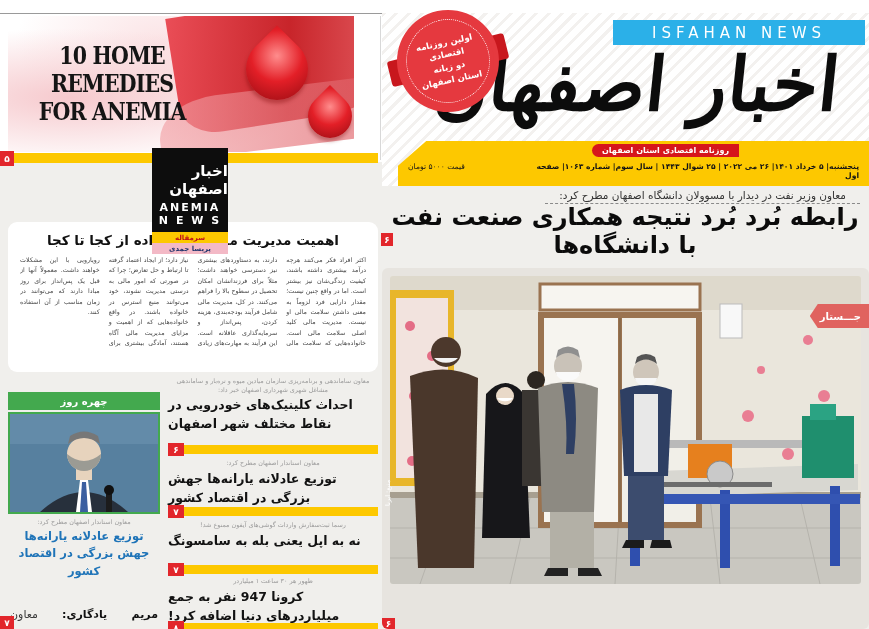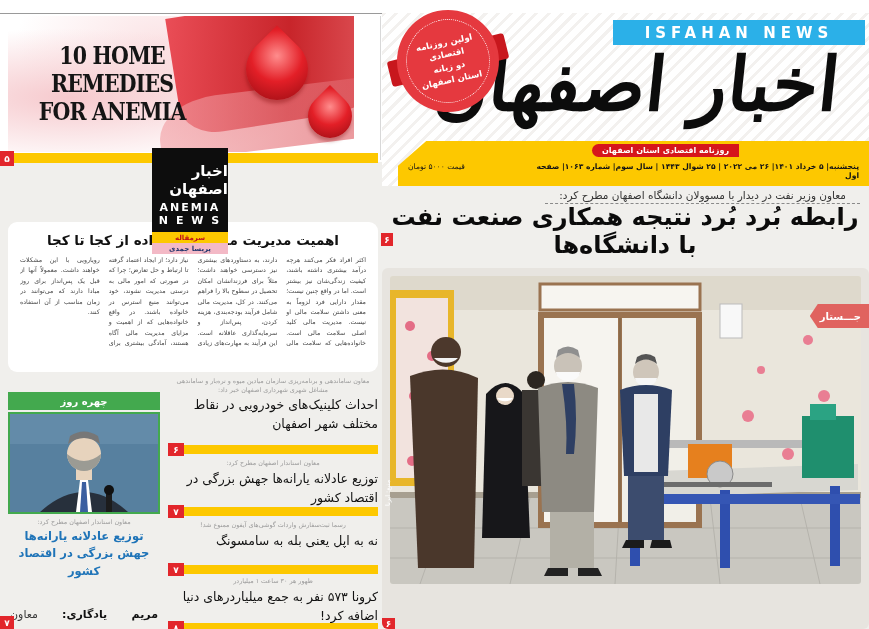--- a/index.html
+++ b/index.html
@@ -37,21 +37,21 @@
   #logo-cal{font-size:15px;font-weight:bold;margin-bottom:3px;}
   #logo-latin{font-size:11px;font-weight:bold;letter-spacing:2px;line-height:1.25;text-align:center;white-space:pre-line;}
   #logo-strip1{left:152px;top:232px;width:76px;height:11px;background:#fdc800;color:#c01318;
       font-size:7px;font-weight:bold;display:flex;align-items:center;justify-content:center;z-index:5;}
   #logo-strip2{left:152px;top:243px;width:76px;height:11px;background:#f3b9c6;color:#23356d;
       font-size:7px;font-weight:bold;display:flex;align-items:center;justify-content:center;z-index:5;}
   
   #masthead{left:382px;top:13px;width:487px;height:173px;z-index:2;
       background:repeating-linear-gradient(135deg,#f3f1ef 0 3px,#fff 3px 9px);}
   #blue-bar{right:4px;top:7px;width:252px;height:25px;background:#2bb0e8;display:flex;align-items:center;justify-content:center;}
-  #blue-bar span{color:#fff;font-weight:bold;font-size:15px;letter-spacing:5px;}
+  #blue-bar span{color:#fff;font-weight:normal;font-size:15px;letter-spacing:5px;}
   #calligraphy{left:30px;top:-4px;width:450px;height:150px;font-family:"DejaVu Serif","Liberation Serif",serif;
       font-weight:bold;font-size:74px;color:#0c0c0c;text-align:center;line-height:150px;z-index:6;
       transform:skewX(-6deg);pointer-events:none;}
   #star-badge{left:14px;top:0px;width:102px;height:102px;z-index:7;}
   #star-ribbon{left:-8px;top:34px;width:120px;height:26px;background:#c8171d;transform:rotate(-14deg);border-radius:3px;}
   #star-circle{left:6px;top:2px;width:92px;height:92px;background:#e5393f;border-radius:50%;
       box-shadow:0 0 0 5px #e5393f, 0 2px 5px rgba(0,0,0,.3);transform:rotate(-12deg);
       display:flex;align-items:center;justify-content:center;}
   #star-circle .inner{width:82px;height:82px;border:1px dotted #fff;border-radius:50%;
       display:flex;align-items:center;justify-content:center;}
@@ -80,21 +80,21 @@
   #caption-headline{font-size:15.5px;font-weight:bold;color:#0a0a0a;background:#ffe678;padding:0 10px;}
   #badge-6-photo{left:0;top:350px;width:13px;height:11px;z-index:9;}
   
   #editorial-card{left:8px;top:222px;width:370px;height:150px;background:#fff;border-radius:9px;z-index:2;
       box-sizing:border-box;padding:10px 12px 8px;}
   #editorial-title{text-align:center;font-weight:bold;font-size:13.5px;color:#111;margin-bottom:7px;}
   #editorial-body{column-count:4;column-gap:9px;font-size:6.3px;line-height:1.65;color:#474747;
       text-align:justify;height:108px;overflow:hidden;}
   
   .brief-kicker{left:168px;width:210px;text-align:center;font-size:6.4px;color:#9a9a9a;z-index:2;line-height:1.35;}
-  .brief-headline{left:168px;width:210px;text-align:right;font-weight:normal;font-size:12.5px;color:#121212;z-index:2;line-height:1.55;}
+  .brief-headline{left:168px;width:210px;text-align:left;font-weight:bold;font-size:12.5px;color:#121212;z-index:2;line-height:1.55;}
   .brief-bar{left:184px;width:194px;height:9px;background:#fdc800;z-index:2;}
   .brief-badge{left:168px;width:16px;height:13px;z-index:3;}
   #b1k{top:377px;} #b1h{top:395px;} #b1bar{top:445px;} #b1badge{top:443px;}
   #b2k{top:459px;} #b2h{top:469px;} #b2bar{top:507px;} #b2badge{top:505px;}
   #b3k{top:521px;} #b3h{top:531px;} #b3bar{top:565px;} #b3badge{top:563px;}
   #b4k{top:577px;} #b4h{top:587px;} #b4bar{top:623px;} #b4badge{top:621px;}
   
   #face-banner{left:8px;top:392px;width:152px;height:18px;background:#43a94e;color:#fff;font-weight:bold;
       font-size:10px;display:flex;align-items:center;justify-content:center;z-index:2;}
   #face-photo{left:8px;top:412px;width:152px;height:102px;border:2px solid #43a94e;box-sizing:border-box;z-index:2;
@@ -275,21 +275,21 @@
 <div class="abs rtl brief-headline" id="b2h">توزیع عادلانه یارانه‌ها جهش بزرگی در اقتصاد کشور</div>
 <div class="abs brief-bar" id="b2bar"></div>
 <div class="abs badge brief-badge" id="b2badge">۷</div>
 
 <div class="abs rtl brief-kicker" id="b3k">رسما ثبت‌سفارش واردات گوشی‌های آیفون ممنوع شد!</div>
 <div class="abs rtl brief-headline" id="b3h">نه به اپل یعنی بله به سامسونگ</div>
 <div class="abs brief-bar" id="b3bar"></div>
 <div class="abs badge brief-badge" id="b3badge">۷</div>
 
 <div class="abs rtl brief-kicker" id="b4k">ظهور هر ۳۰ ساعت ۱ میلیاردر</div>
-<div class="abs rtl brief-headline" id="b4h">کرونا ۵۷۳ نفر به جمع میلیاردرهای دنیا اضافه کرد!</div>
+<div class="abs rtl brief-headline" id="b4h">کرونا 947 نفر به جمع میلیاردرهای دنیا اضافه کرد!</div>
 <div class="abs brief-bar" id="b4bar"></div>
 <div class="abs badge brief-badge" id="b4badge">۸</div>
 
 <div class="abs rtl" id="face-banner">چهره روز</div>
 <div class="abs" id="face-photo">
   <svg width="148" height="98" viewBox="0 0 148 98">
     <rect width="148" height="98" fill="#57809f"></rect>
     <rect x="0" y="0" width="148" height="30" fill="#6b93b0" opacity=".6"></rect>
     <path d="M30 98 Q74 58 118 98 Z" fill="#27303c"></path>
     <rect x="66" y="52" width="16" height="14" fill="#e7d3bd"></rect>

